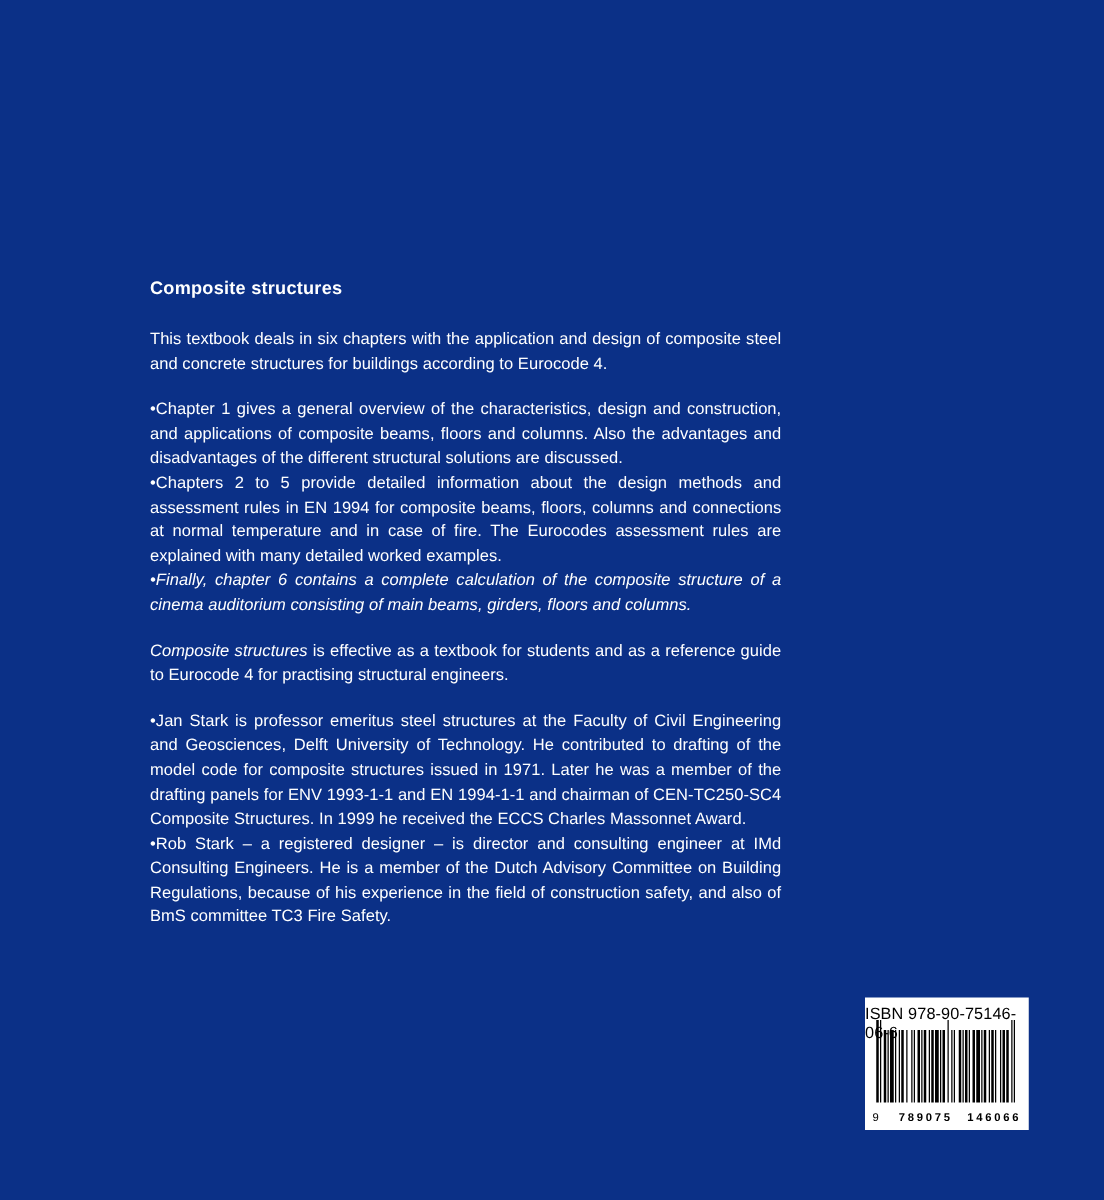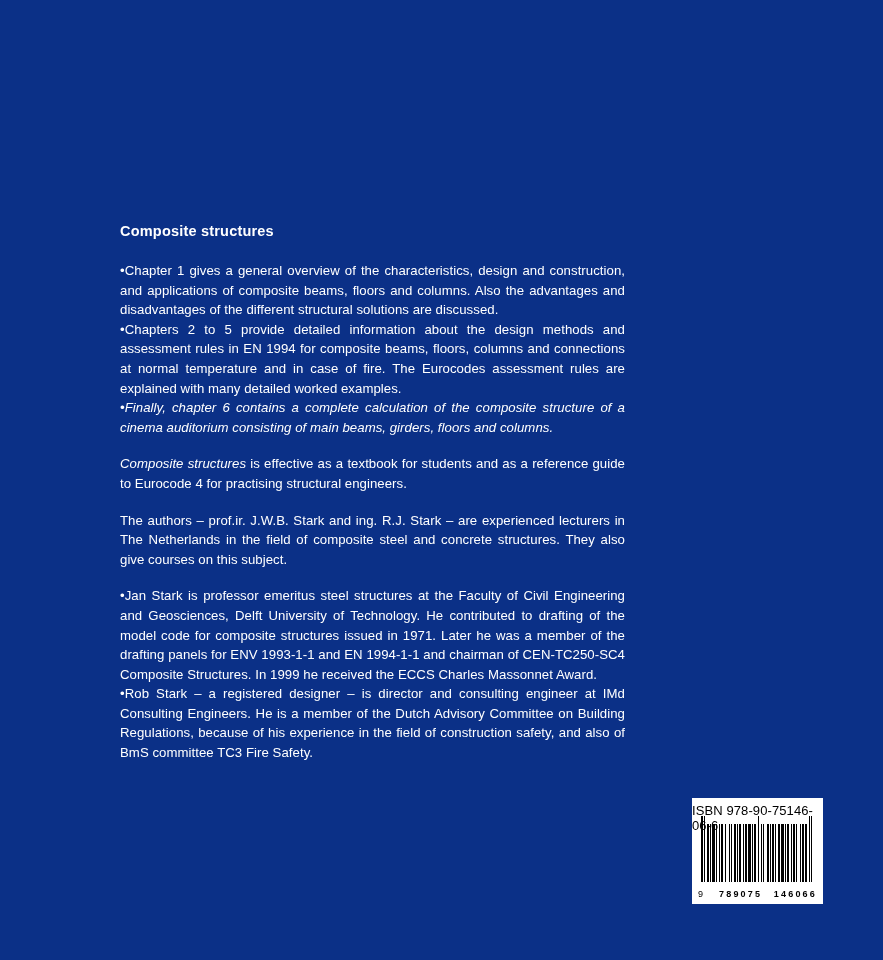--- a/index.html
+++ b/index.html
@@ -110,38 +110,38 @@
 </style>
 </head>
 <body>
 
 <div class="page">
 
   <div class="content">
 
     <h1 class="book-title">Composite structures</h1>
 
+    <p class="para">This textbook deals in six chapters with the application and design of composite steel and concrete structures for buildings according to Eurocode 4.</p>
 
     <p class="para tight">
       <span class="dot">•</span><span>Chapter 1 gives a general overview of the characteristics, design and construction, and applications of composite beams, floors and columns. Also the advantages and disadvantages of the different structural solutions are discussed.</span>
     </p>
 
     <p class="para tight">
       <span class="dot">•</span><span>Chapters 2 to 5 provide detailed information about the design methods and assessment rules in EN 1994 for composite beams, floors, columns and connections at normal temperature and in case of fire. The Eurocodes assessment rules are explained with many detailed worked examples.</span>
     </p>
 
     <p class="para block-gap">
       <span class="dot">•</span><span>Finally, chapter 6 contains a complete calculation of the composite structure of a cinema auditorium consisting of main beams, girders, floors and columns.</span>
     </p>
 
     <p class="para">
       <em class="italic">Composite structures</em><span> is effective as a textbook for students and as a reference guide to Eurocode 4 for practising structural engineers.</span>
     </p>
 
-    <p class="para tight">The authors – prof.ir. J.W.B. Stark and ing. R.J. Stark – are experienced lecturers in The Netherlands in the field of composite steel and concrete structures. They also give courses on this subject.</p>
 
     <p class="para tight" style="margin-top:17px;">
       <span class="dot">•</span><span>Jan Stark is professor emeritus steel structures at the Faculty of Civil Engineering and Geosciences, Delft University of Technology. He contributed to drafting of the model code for composite structures issued in 1971. Later he was a member of the drafting panels for ENV 1993-1-1 and EN 1994-1-1 and chairman of CEN-TC250-SC4 Composite Structures. In 1999 he received the ECCS Charles Massonnet Award.</span>
     </p>
 
     <p class="para tight">
       <span class="dot">•</span><span>Rob Stark – a registered designer – is director and consulting engineer at IMd Consulting Engineers. He is a member of the Dutch Advisory Committee on Building Regulations, because of his experience in the field of construction safety, and also of BmS committee TC3 Fire Safety.</span>
     </p>
 
   </div>

